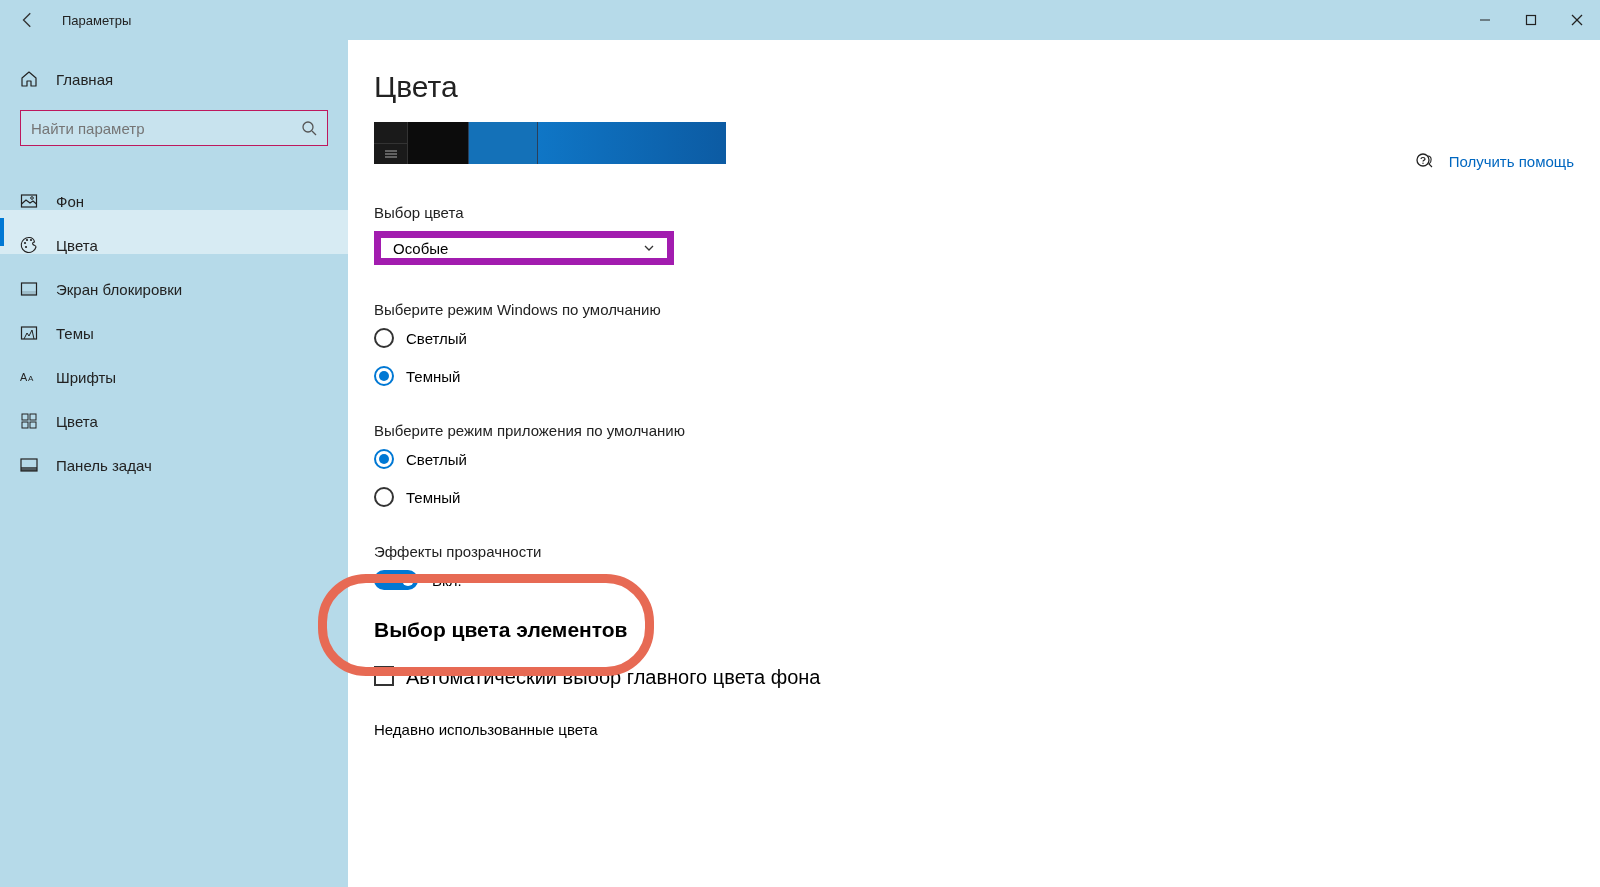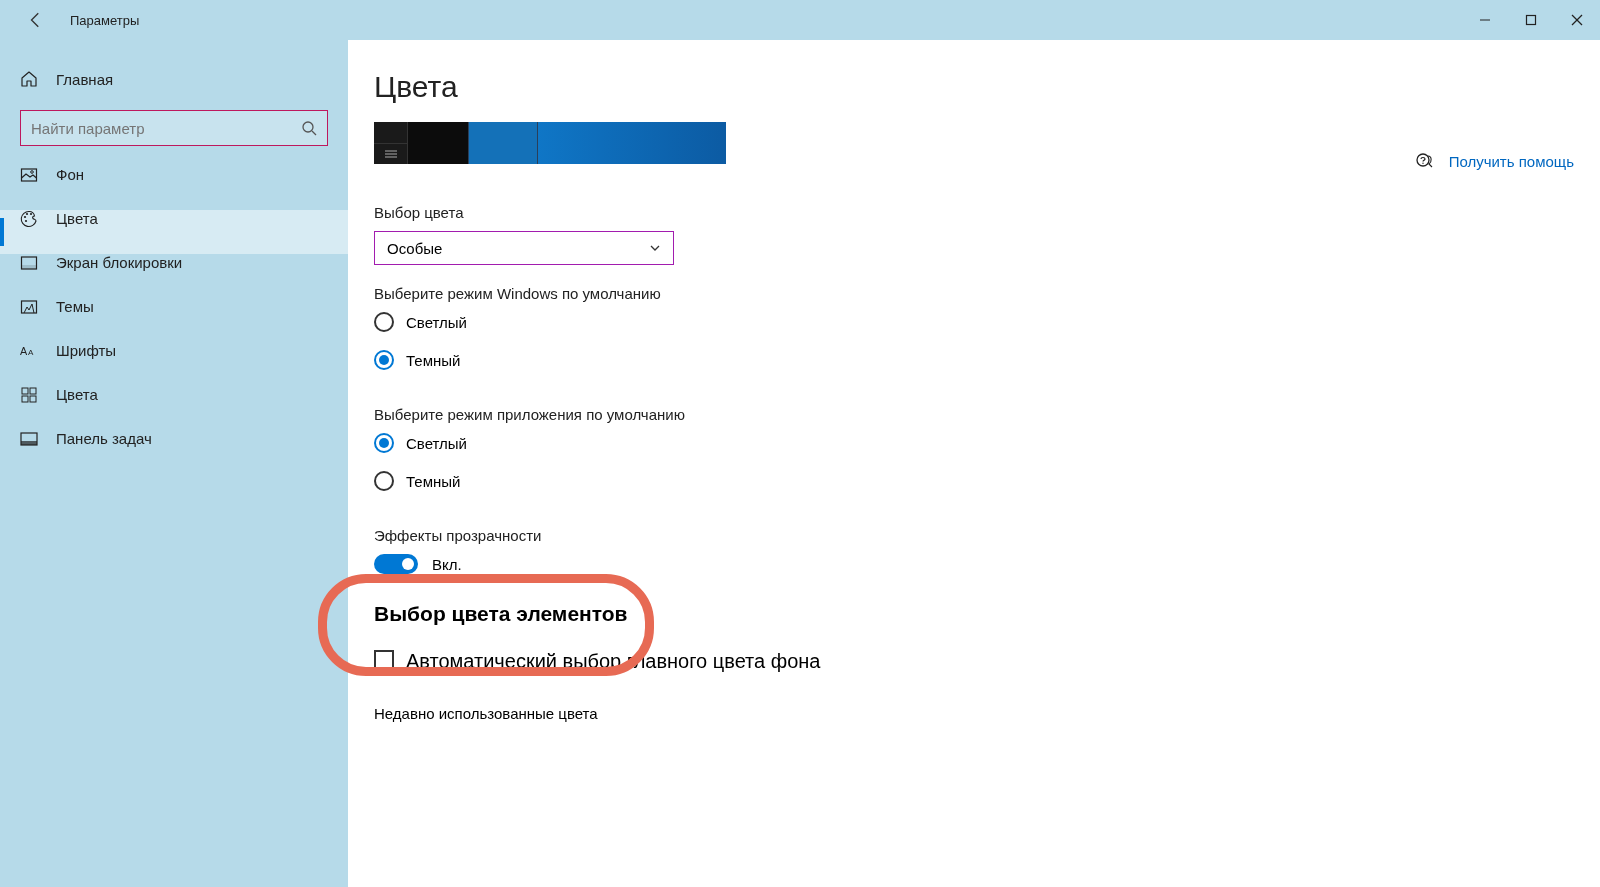--- a/index.html
+++ b/index.html
@@ -1,57 +1,57 @@
 <!DOCTYPE html>
 <html><head>
   <meta charset="utf-8">
   <style>
     * { margin: 0; padding: 0; box-sizing: border-box; font-family: "Segoe UI", Tahoma, sans-serif; }
     body { width: 1600px; height: 887px; background: #ffffff; overflow: hidden; position: relative; }
 
     
     .titlebar { height: 40px; display: flex; align-items: center; justify-content: space-between; background: #b6dae9; }
-    .titlebar-left { display: flex; align-items: center; gap: 22px; padding-left: 24px; }
+    .titlebar-left { display: flex; align-items: center; gap: 22px; padding-left: 16px; }
     .back-btn { width: 24px; height: 24px; display: flex; align-items: center; justify-content: center; cursor: pointer; }
     .title-text { font-size: 13px; color: #222; }
     .win-controls { display: flex; }
     .win-btn { width: 46px; height: 40px; display: flex; align-items: center; justify-content: center; cursor: pointer; }
 
     
     .container { display: flex; height: calc(100% - 40px); }
 
     
     .sidebar { width: 348px; background: #b6dae9; padding-top: 20px; display: flex; flex-direction: column; }
     .home-row { display: flex; align-items: center; gap: 18px; padding: 10px 20px; cursor: pointer; }
     .home-row .icon { width: 18px; height: 18px; display: flex; align-items: center; justify-content: center; }
     .home-label { font-size: 15px; color: #222; }
     .search-wrap { padding: 12px 20px 20px 20px; }
     .search-box { width: 308px; height: 36px; border: 1px solid #be185d; background: rgba(255,255,255,0.25); display: flex; align-items: center; justify-content: space-between; padding: 0 10px; }
     .search-input { border: none; background: transparent; outline: none; font-size: 15px; color: #555; width: 260px; }
     .section-header { font-size: 15px; font-weight: 600; color: #222; padding: 8px 20px 20px 20px; }
     .nav-list { display: flex; flex-direction: column; }
-    .nav-item { display: flex; align-items: flex-start; gap: 18px; height: 44px; padding: 0 20px; cursor: pointer; color: #222; font-size: 15px; position: relative; }
+    .nav-item { display: flex; align-items: flex-end; gap: 18px; height: 44px; padding: 0 20px; cursor: pointer; color: #222; font-size: 15px; position: relative; }
     .nav-item.selected { background: rgba(255,255,255,0.45); }
     .nav-item.selected::before { content: ""; position: absolute; left: 0; top: 8px; bottom: 8px; width: 4px; background: #0078d4; }
     .nav-item .icon { width: 18px; height: 18px; display: flex; align-items: center; justify-content: center; }
 
     
     .content { flex: 1; display: flex; padding: 30px 40px 0 26px; position: relative; }
     .main-col { flex: 0 0 760px; display: flex; flex-direction: column; }
     .page-title { font-size: 30px; font-weight: 400; color: #222; margin-bottom: 18px; }
 
     .preview-img { width: 352px; height: 42px; display: flex; margin-bottom: 40px; }
     .preview-left { width: 34px; background: #1a1a1a; display: flex; flex-direction: column; border-right: 1px solid #333; }
     .preview-left-row { flex: 1; border-bottom: 1px solid #333; }
     .preview-middle { width: 60px; background: #0c0c0c; }
     .preview-blue1 { width: 70px; background: #1471b8; border-left: 1px solid #2a3f5a; border-right: 1px solid #2a3f5a; }
     .preview-blue2 { flex: 1; background: linear-gradient(to right, #0f76c6 0%, #0c5ba3 100%); }
 
     .field-label { font-size: 15px; color: #222; margin-bottom: 10px; }
-    .dropdown { width: 300px; height: 34px; border: 1px solid #a21caf; display: flex; align-items: center; justify-content: space-between; padding: 0 12px; cursor: pointer; margin-bottom: 20px; font-size: 15px; }
+    .dropdown { width: 300px; height: 34px; border: 7px solid #a21caf; display: flex; align-items: center; justify-content: space-between; padding: 0 12px; cursor: pointer; margin-bottom: 36px; font-size: 15px; }
     .chevron-down { width: 12px; height: 12px; }
 
     .radio-group { display: flex; flex-direction: column; gap: 18px; margin-bottom: 36px; }
     .radio-row { display: flex; align-items: center; gap: 12px; cursor: pointer; font-size: 15px; }
     .radio-outer { width: 20px; height: 20px; border: 2px solid #333; border-radius: 50%; display: flex; align-items: center; justify-content: center; }
     .radio-outer.checked { border-color: #0078d4; }
     .radio-inner { width: 10px; height: 10px; background: #0078d4; border-radius: 50%; }
 
     .highlight-oval { position: absolute; border: 9px solid #e76a54; border-radius: 48px; pointer-events: none; }
 

